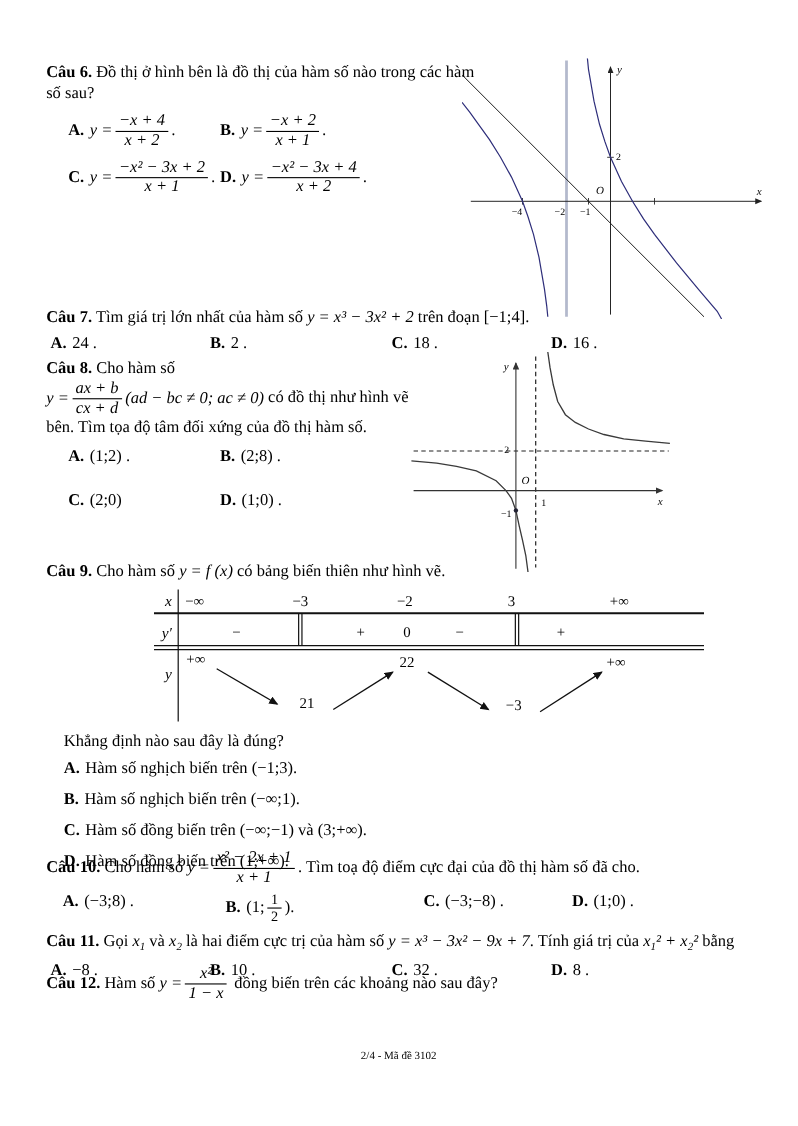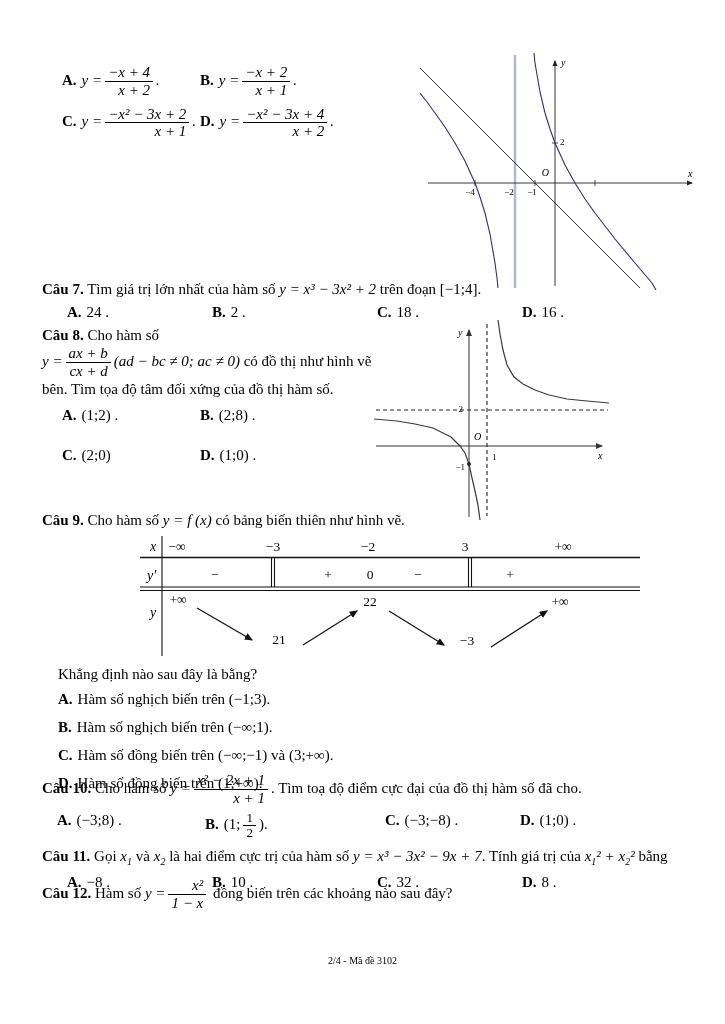--- a/index.html
+++ b/index.html
@@ -3,46 +3,47 @@
 <meta charset="utf-8">
 <style>
   html,body{margin:0;padding:0;background:#ffffff;}
   .page{position:relative;width:725px;height:1024px;background:#fff;overflow:hidden;
         font-family:"Liberation Serif",serif;font-size:15px;color:#000;line-height:1.28;}
   section{position:absolute;}
   p{margin:0;}
   .qlabel{font-weight:bold;}
   .optkey{font-weight:bold;margin-right:5px;}
   .math{font-style:italic;white-space:nowrap;}
-  .frac{display:inline-block;vertical-align:middle;text-align:right;line-height:1.12;margin:0 3px;}
+  .frac{display:inline-block;vertical-align:middle;text-align:center;line-height:1.12;margin:0 3px;}
   .frac .num{display:block;border-bottom:1px solid #000;padding:0 3px;}
   .frac .den{display:block;padding:0 3px;}
   .frac.small{font-size:13px;}
   .opts2{display:grid;grid-template-columns:138px auto;justify-content:start;row-gap:7px;margin:7px 0 0 20px;}
   .opts2.wide{row-gap:21px;}
-  .row4{display:grid;grid-template-columns:145px 165px 145px auto;margin:4px 0 0 25px;}
+  .row4{display:grid;grid-template-columns:145px 165px 145px auto;margin:4px 0 0 4px;}
   .row4.q10{grid-template-columns:148px 180px 135px auto;margin-left:15px;}
   .row2{display:grid;grid-template-columns:303px auto;margin:6px 0 0 15px;}
   .optline{margin:3px 0 2px 16px;line-height:25px;}
   .subq{margin:7px 0 0 16px;}
   .footer{position:absolute;left:0;top:955px;width:725px;text-align:center;font-size:10px;}
   svg{display:block;}
   svg text{font-family:"Liberation Serif",serif;fill:#000;}
   .gvar{font-style:italic;font-size:10px;}
   .gnum{font-size:9px;}
   .tvar{font-style:italic;font-size:14px;}
   .tnum{font-size:13.5px;}
   sub{font-size:10px;}
 </style>
 </head>
 <body>
 
 <div class="page">
 
   <section style="left:42px;top:57px;width:398px;">
+    <p><span class="qlabel">Câu 6.</span> <span>Đồ thị ở hình bên là đồ thị của hàm số nào trong các hàm số sau?</span></p>
     <div class="opts2">
       <div><span class="optkey">A.</span><span class="math"><span>y =</span><span class="frac"><span class="num">−x + 4</span><span class="den">x + 2</span></span><span>.</span></span></div>
       <div><span class="optkey">B.</span><span class="math"><span>y =</span><span class="frac"><span class="num">−x + 2</span><span class="den">x + 1</span></span><span>.</span></span></div>
       <div><span class="optkey">C.</span><span class="math"><span>y =</span><span class="frac"><span class="num">−x² − 3x + 2</span><span class="den">x + 1</span></span><span>.</span></span></div>
       <div><span class="optkey">D.</span><span class="math"><span>y =</span><span class="frac"><span class="num">−x² − 3x + 4</span><span class="den">x + 2</span></span><span>.</span></span></div>
     </div>
   </section>
 
   <section style="left:420px;top:53px;">
     <svg width="285" height="237" viewBox="0 0 285 237">
@@ -150,21 +151,21 @@
       <text x="230" y="72" text-anchor="middle" class="tnum">22</text>
       <text x="420" y="72" text-anchor="middle" class="tnum">+∞</text>
       <text x="139" y="110" text-anchor="middle" class="tnum">21</text>
       <text x="327" y="111" text-anchor="middle" class="tnum">−3</text>
       <line x1="57" y1="74" x2="112" y2="106" stroke="#111" stroke-width="1.2" marker-end="url(#m9)"></line>
       <line x1="163" y1="111" x2="217" y2="77" stroke="#111" stroke-width="1.2" marker-end="url(#m9)"></line>
       <line x1="249" y1="77" x2="304" y2="111" stroke="#111" stroke-width="1.2" marker-end="url(#m9)"></line>
       <line x1="351" y1="113" x2="407" y2="77" stroke="#111" stroke-width="1.2" marker-end="url(#m9)"></line>
     </svg>
 
-    <p class="subq">Khẳng định nào sau đây là bằng?</p>
+    <p class="subq">Khẳng định nào sau đây là đúng?</p>
     <div class="optline"><span class="optkey">A.</span><span>Hàm số nghịch biến trên (−1;3).</span></div>
     <div class="optline"><span class="optkey">B.</span><span>Hàm số nghịch biến trên (−∞;1).</span></div>
     <div class="optline"><span class="optkey">C.</span><span>Hàm số đồng biến trên (−∞;−1) và (3;+∞).</span></div>
     <div class="optline"><span class="optkey">D.</span><span>Hàm số đồng biến trên (1;+∞).</span></div>
   </section>
 
   <section style="left:42px;top:772px;width:665px;">
     <p><span class="qlabel">Câu 10.</span> <span>Cho hàm số</span> <span class="math"><span>y =</span><span class="frac"><span class="num">x² − 2x + 1</span><span class="den">x + 1</span></span></span><span>. Tìm toạ độ điểm cực đại của đồ thị hàm số đã cho.</span></p>
     <div class="row4 q10">
       <div><span class="optkey">A.</span><span>(−3;8) .</span></div>

